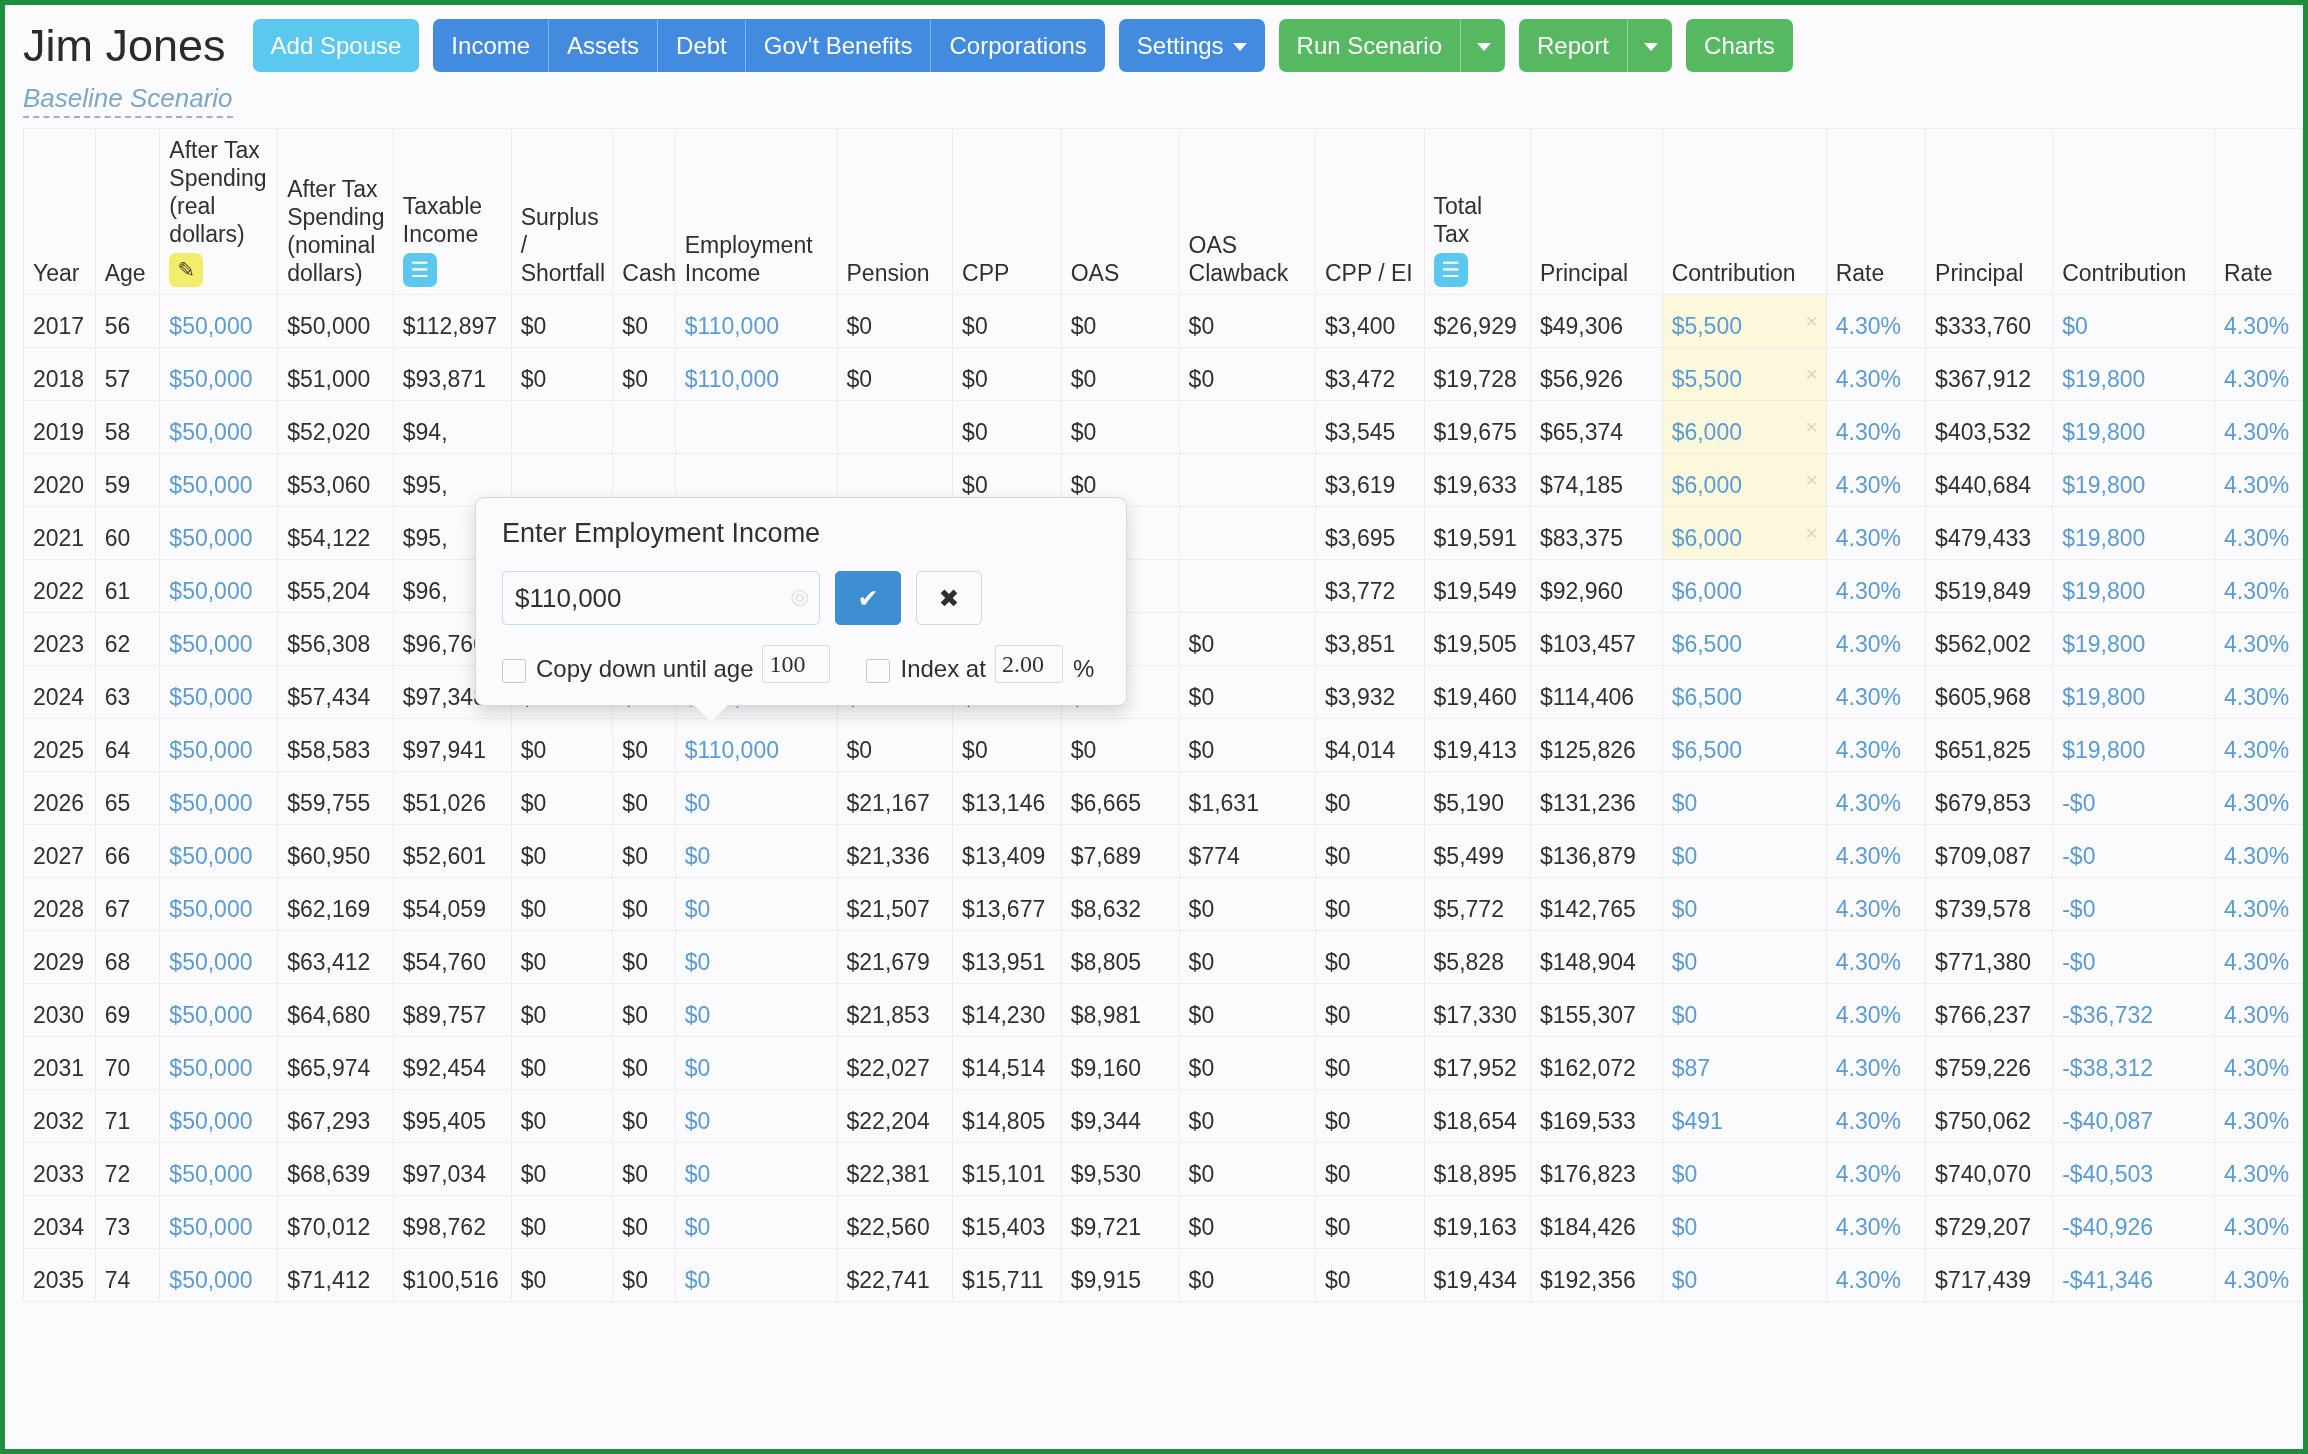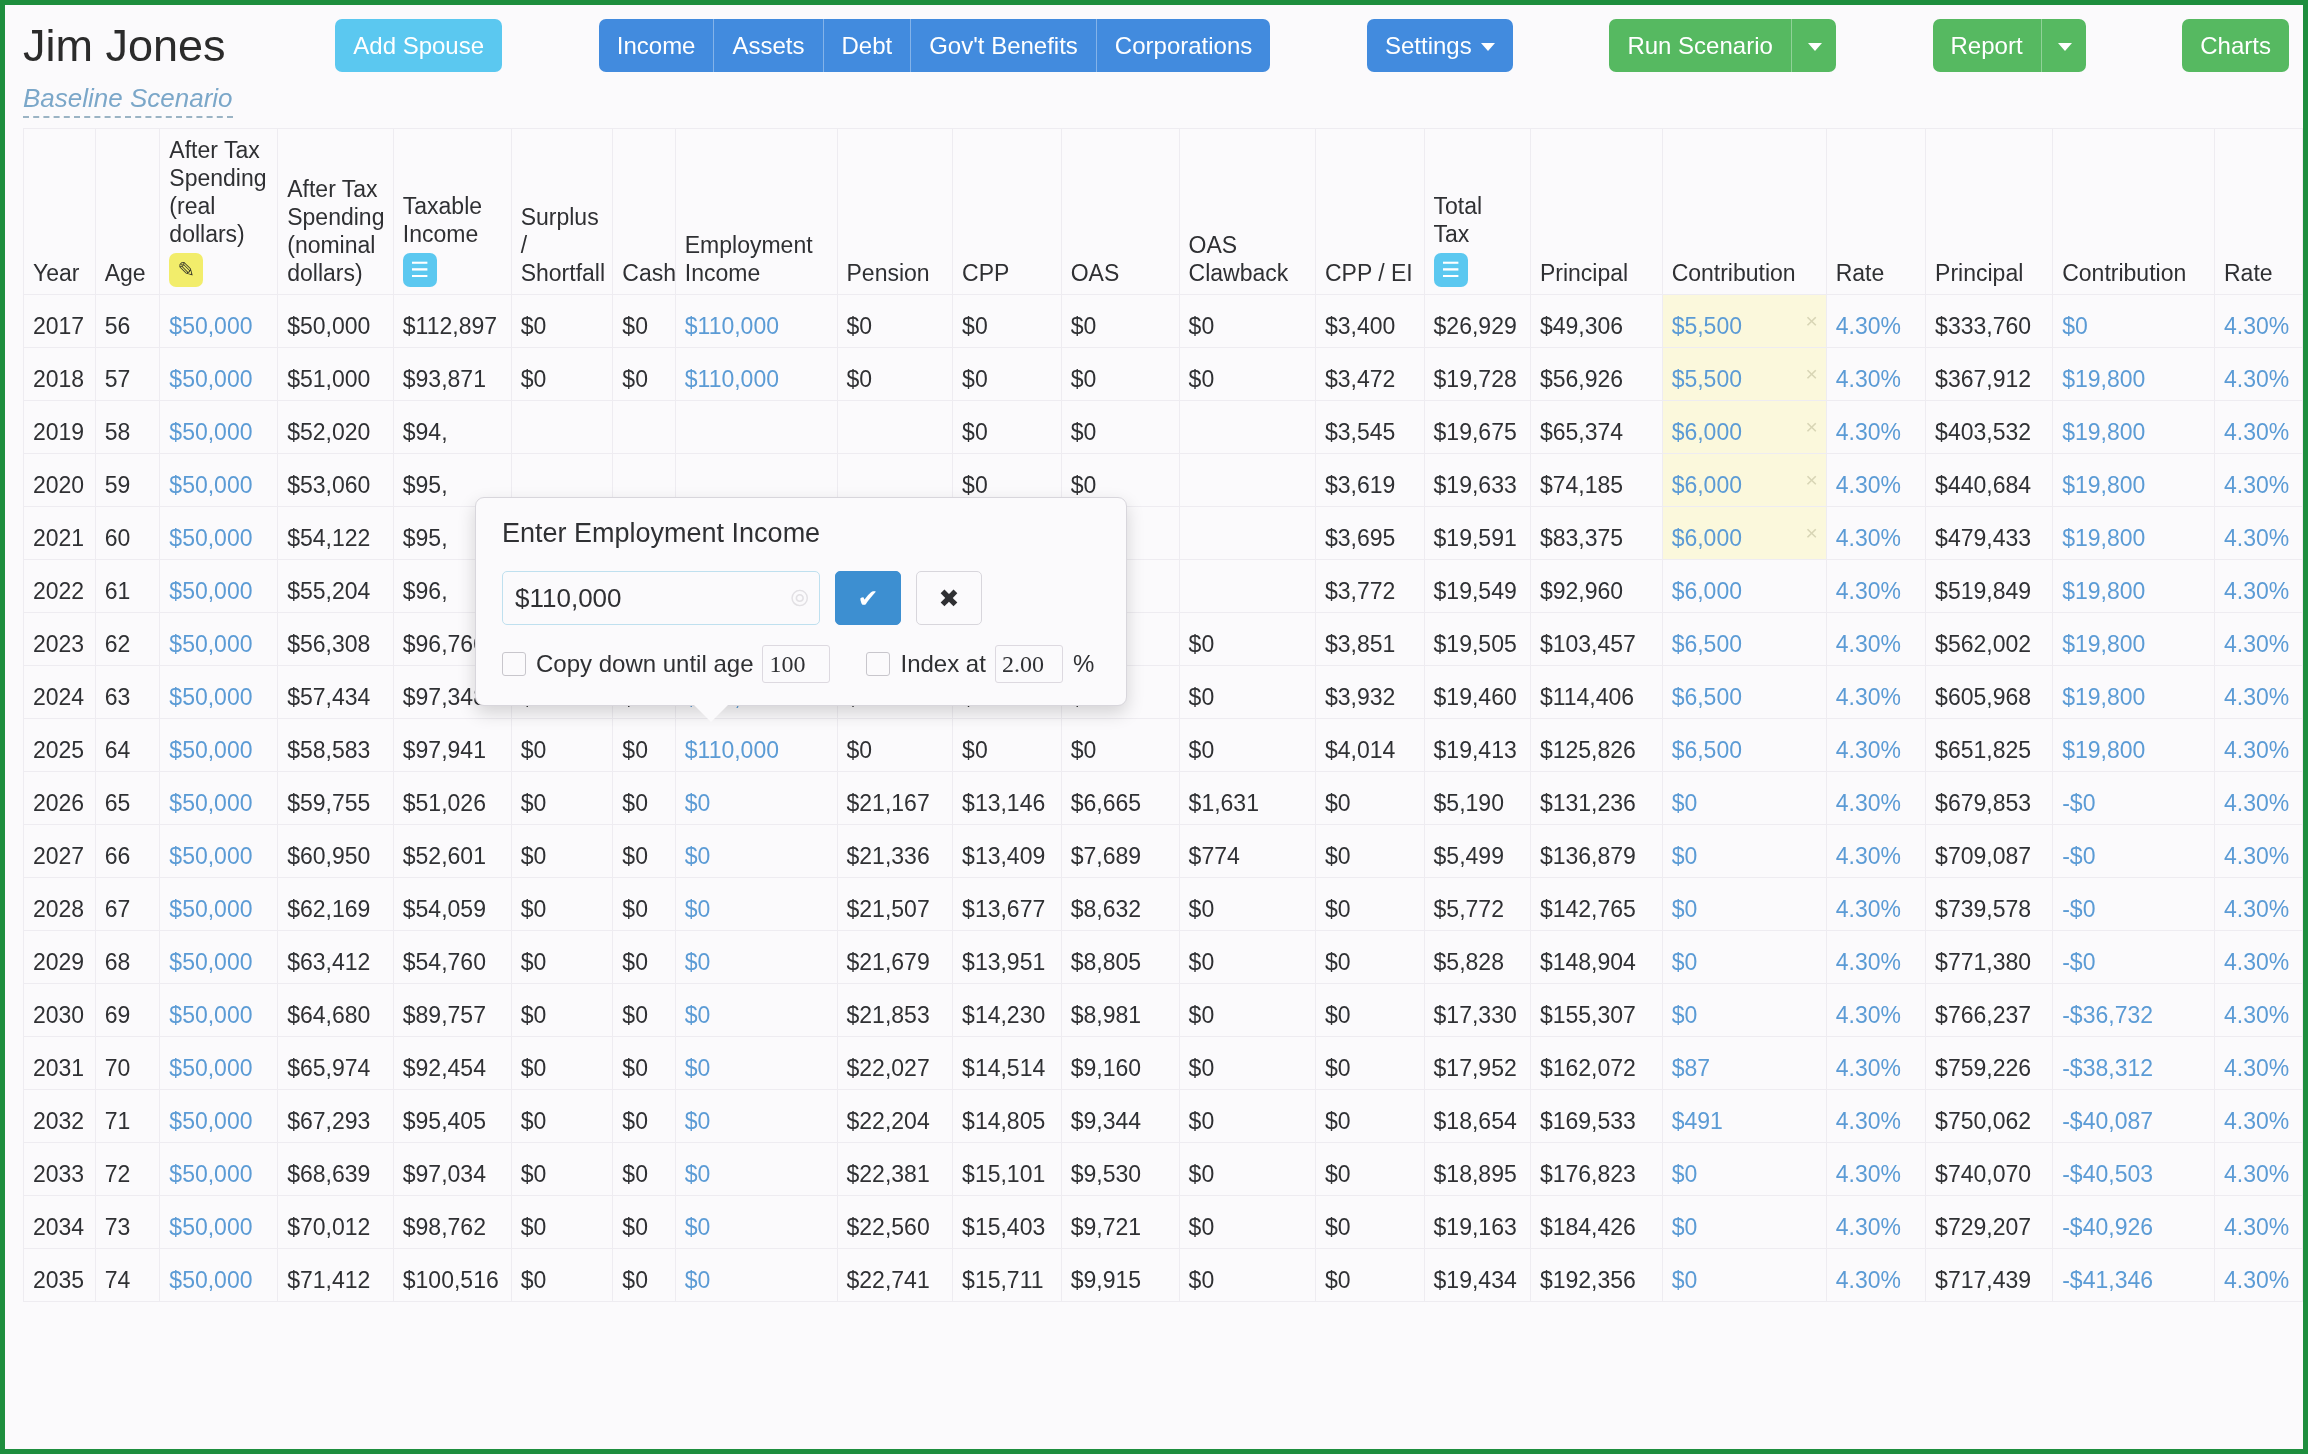--- a/index.html
+++ b/index.html
@@ -22,21 +22,20 @@
     overflow: hidden;
   }
 
   
   .topbar {
     display: flex;
     align-items: center;
     padding: 12px 0 6px 18px;
     height: 74px;
     box-sizing: border-box;
-    justify-content: space-between;
   }
   .client-name {
     font-size: 45px;
     color: #2b2b2b;
     font-weight: normal;
     margin-right: 27px;
     white-space: nowrap;
     line-height: 1;
   }
   .btn {
@@ -213,21 +212,21 @@
     margin-left: 15px;
     background: #fbfafc;
     border: 1px solid #d8d6dc;
     border-radius: 5px;
     color: #2f3033;
     font-size: 25px;
     cursor: pointer;
   }
   .popup-opts {
     display: flex;
-    align-items: center;
+    align-items: flex-end;
     margin-top: 20px;
     font-size: 24px;
     color: #2f3033;
   }
   .chk {
     width: 22px; height: 22px;
     border: 1px solid #c8c6cc;
     border-radius: 3px;
     background: #fbfafc;
     margin-right: 10px;

